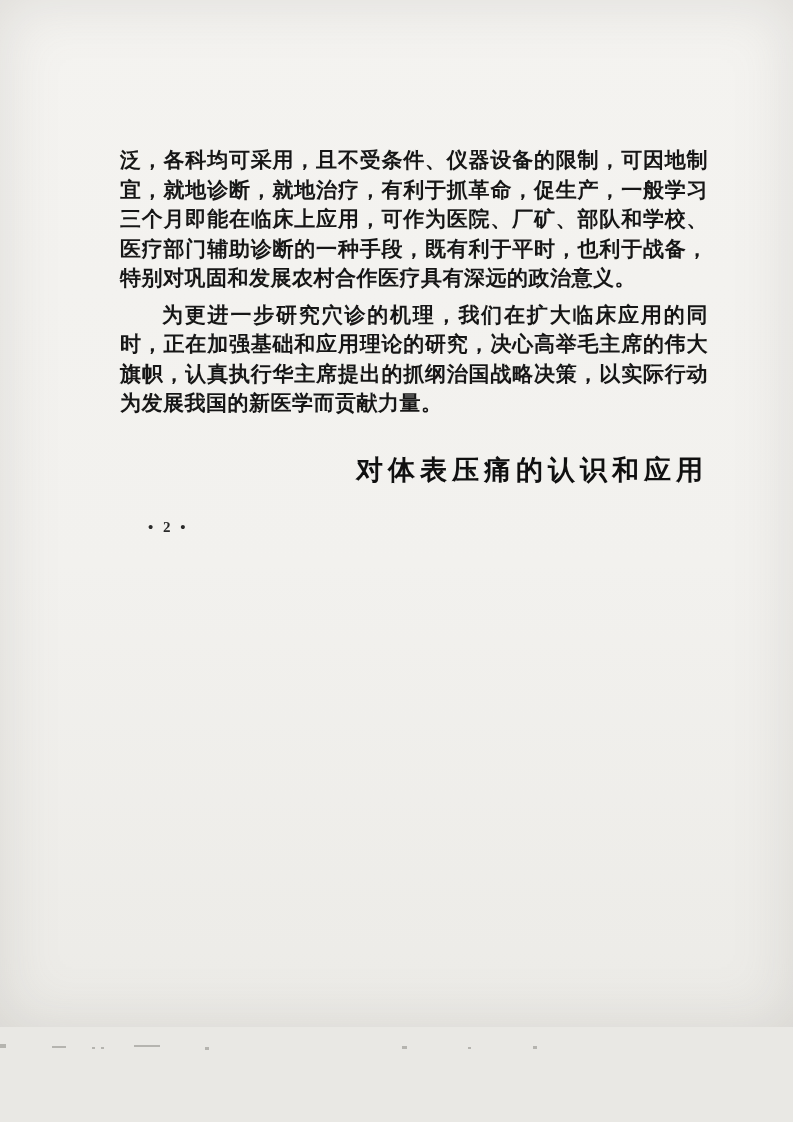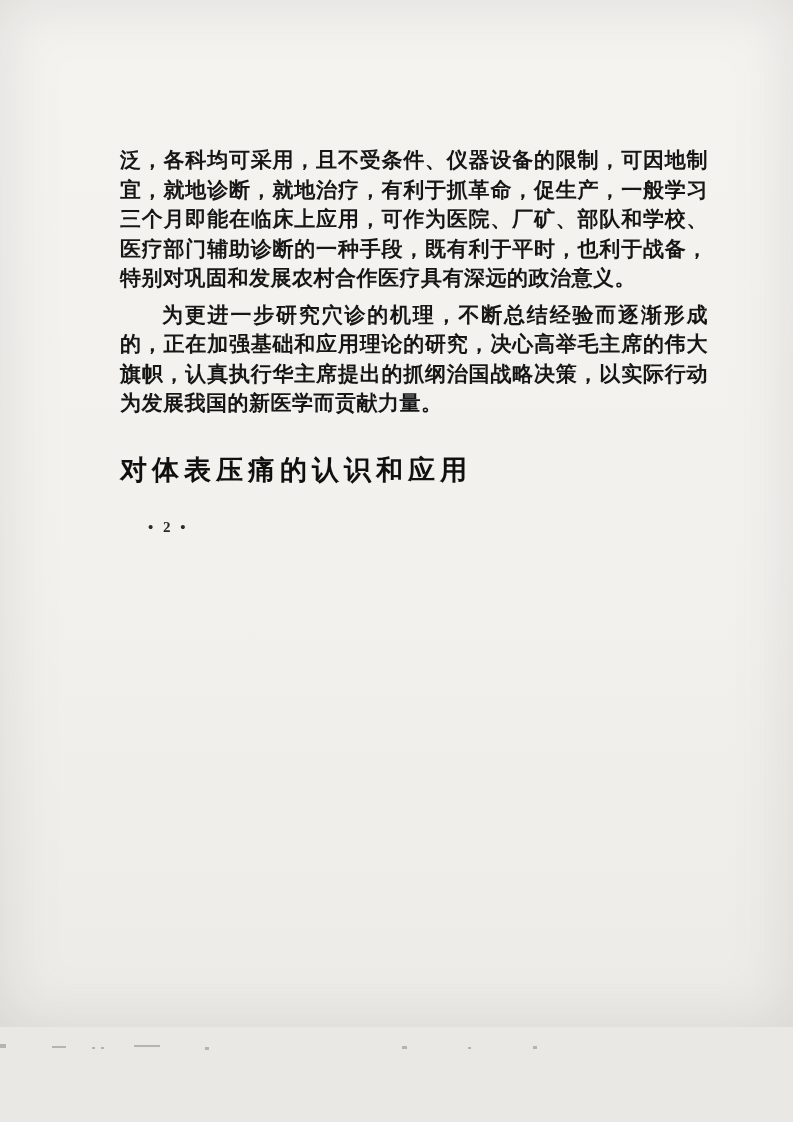--- a/index.html
+++ b/index.html
@@ -35,21 +35,21 @@
     font-weight: bold;
     text-align: justify;
     text-justify: inter-character;
     color: #161616;
   }
   .para.indent {
     text-indent: 2em;
   }
   .heading {
     margin: 32px 0 30px 0;
-    text-align: left;
+    text-align: right;
     font-size: 27px;
     line-height: 38px;
     font-weight: bold;
     letter-spacing: 5px;
     font-family: "Liberation Sans", sans-serif;
     color: #101010;
   }
   .page-number {
     margin-top: 10px;
     padding-left: 28px;
@@ -84,21 +84,21 @@
 </head>
 <body>
 
 <div class="page">
 
   <div class="text-block">
 
     <p class="para">泛，各科均可采用，且不受条件、仪器设备的限制，可因地制宜，就地诊断，就地治疗，有利于抓革命，促生产，一般学习三个月即能在临床上应用，可作为医院、厂矿、部队和学校、医疗部门辅助诊断的一种手段，既有利于平时，也利于战备，特别对巩固和发展农村合作医疗具有深远的政治意义。</p>
 
 
-    <p class="para indent">为更进一步研究穴诊的机理，不断总结经验而逐渐形成的，正在加强基础和应用理论的研究，决心高举毛主席的伟大旗帜，认真执行华主席提出的抓纲治国战略决策，以实际行动为发展我国的新医学而贡献力量。</p>
+    <p class="para indent">为更进一步研究穴诊的机理，我们在扩大临床应用的同时，正在加强基础和应用理论的研究，决心高举毛主席的伟大旗帜，认真执行华主席提出的抓纲治国战略决策，以实际行动为发展我国的新医学而贡献力量。</p>
 
     <h1 class="heading">对体表压痛的认识和应用</h1>
 
 
     <div class="page-number">• 2 •</div>
 
   </div>
 
   <div class="scan-noise">
     <span class="n1"></span>

